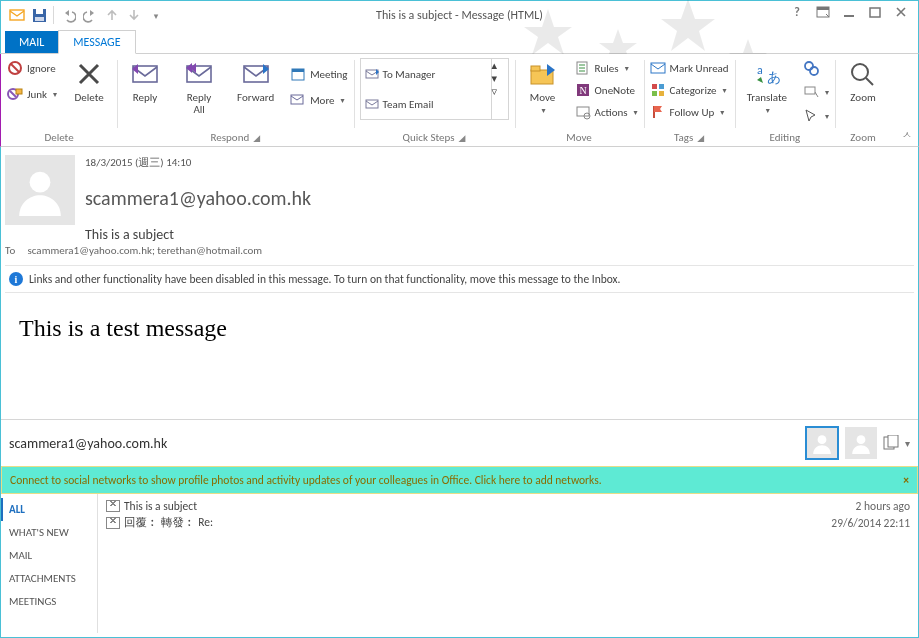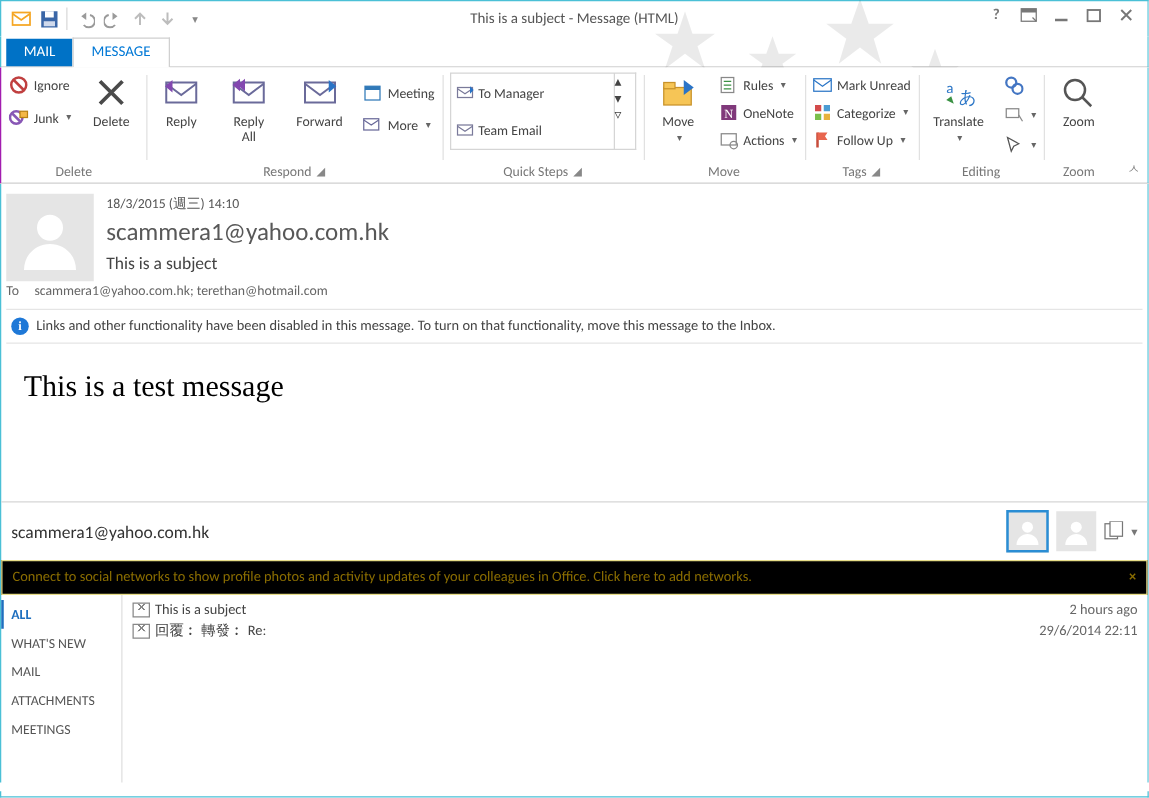--- a/index.html
+++ b/index.html
@@ -91,40 +91,40 @@
     display:flex; flex-direction:column; padding:0;
   }
   .qs-gallery .item{ flex:1; display:flex; align-items:center; padding-left:4px; gap:4px; color:#444;}
   .qs-wrap{display:flex;}
   .ribbon .collapse { position:absolute; right:6px; bottom:4px; font-size:10px; color:#777; cursor:pointer;}
 
   
   .msgheader { display:flex; padding:8px 4px 0 4px; gap:10px; }
   .avatar-big{ width:70px; height:70px; background:#e5e5e5; display:flex; align-items:center; justify-content:center;}
   .avatar-big svg{ width:52px; height:52px; fill:#fff;}
-  .hdr-col{ display:flex; flex-direction:column; gap:4px;}
+  .hdr-col{ display:flex; flex-direction:column; gap:16px;}
   .hdr-date{ font-size:11px; color:#555;}
   .hdr-from{ font-size:20px; color:#585858; }
   .hdr-subject{ font-size:14px; color:#444;}
   .hdr-to{ font-size:11px; color:#666; padding-left:4px; margin-top:1px;}
   .hdr-to .lbl{ color:#666; display:inline-block; width:20px;}
   .infobar{ margin:8px 4px 0 4px; padding:6px 4px; border-top:1px solid #e5e5e5; border-bottom:1px solid #e5e5e5; font-size:11.5px; color:#444; display:flex; align-items:center; gap:6px;}
   .info-i{ width:14px; height:14px; border-radius:50%; background:#1e78d7; color:#fff; font-weight:bold; font-size:10px; display:inline-flex; align-items:center; justify-content:center; font-family:Georgia,serif;}
 
   
   .msgbody{ padding:22px 10px 18px 18px; font-family:"Times New Roman", serif; font-size:24px; color:#000; min-height:86px;}
 
   
   .people-hdr{ border-top:1px solid #d6d6d6; padding:6px 8px 6px 8px; display:flex; align-items:center; justify-content:space-between;}
   .people-hdr .name{ font-size:14px; color:#333;}
   .people-hdr .right{ display:flex; align-items:center; gap:6px;}
   .mini-avatar{ width:30px; height:30px; background:#e5e5e5; display:flex; align-items:center; justify-content:center; border:1px solid transparent;}
   .mini-avatar.sel{ border:2px solid #2a8dd4;}
   .mini-avatar svg{ width:22px; height:22px; fill:#fff;}
-  .banner{ background:#000000; border:1px solid #e7dd88; color:#8a6d00; font-size:11.5px; padding:6px 8px; display:flex; justify-content:space-between; align-items:center;}
+  .banner{ background:#5eead4; border:1px solid #e7dd88; color:#8a6d00; font-size:11.5px; padding:6px 8px; display:flex; justify-content:space-between; align-items:center;}
   .banner .x{ cursor:pointer; color:#8a6d00; font-weight:bold;}
 
   .people-body{ display:flex; height:150px;}
   .pp-nav{ width:96px; border-right:1px solid #e0e0e0; padding-top:4px;}
   .pp-nav .item{ font-size:11px; color:#555; padding:5px 8px; cursor:pointer;}
   .pp-nav .item.sel{ color:#1e6fbf; font-weight:600; border-left:2px solid #1e6fbf; padding-left:6px;}
   .pp-list{ flex:1; padding:4px 8px; font-size:11.5px; color:#444;}
   .pp-list .entry{ display:flex; justify-content:space-between; align-items:center; padding:1px 0;}
   .pp-list .entry .l{ display:flex; align-items:center; gap:4px;}
   .env{ width:12px; height:10px; border:1px solid #888; position:relative; display:inline-block;}

